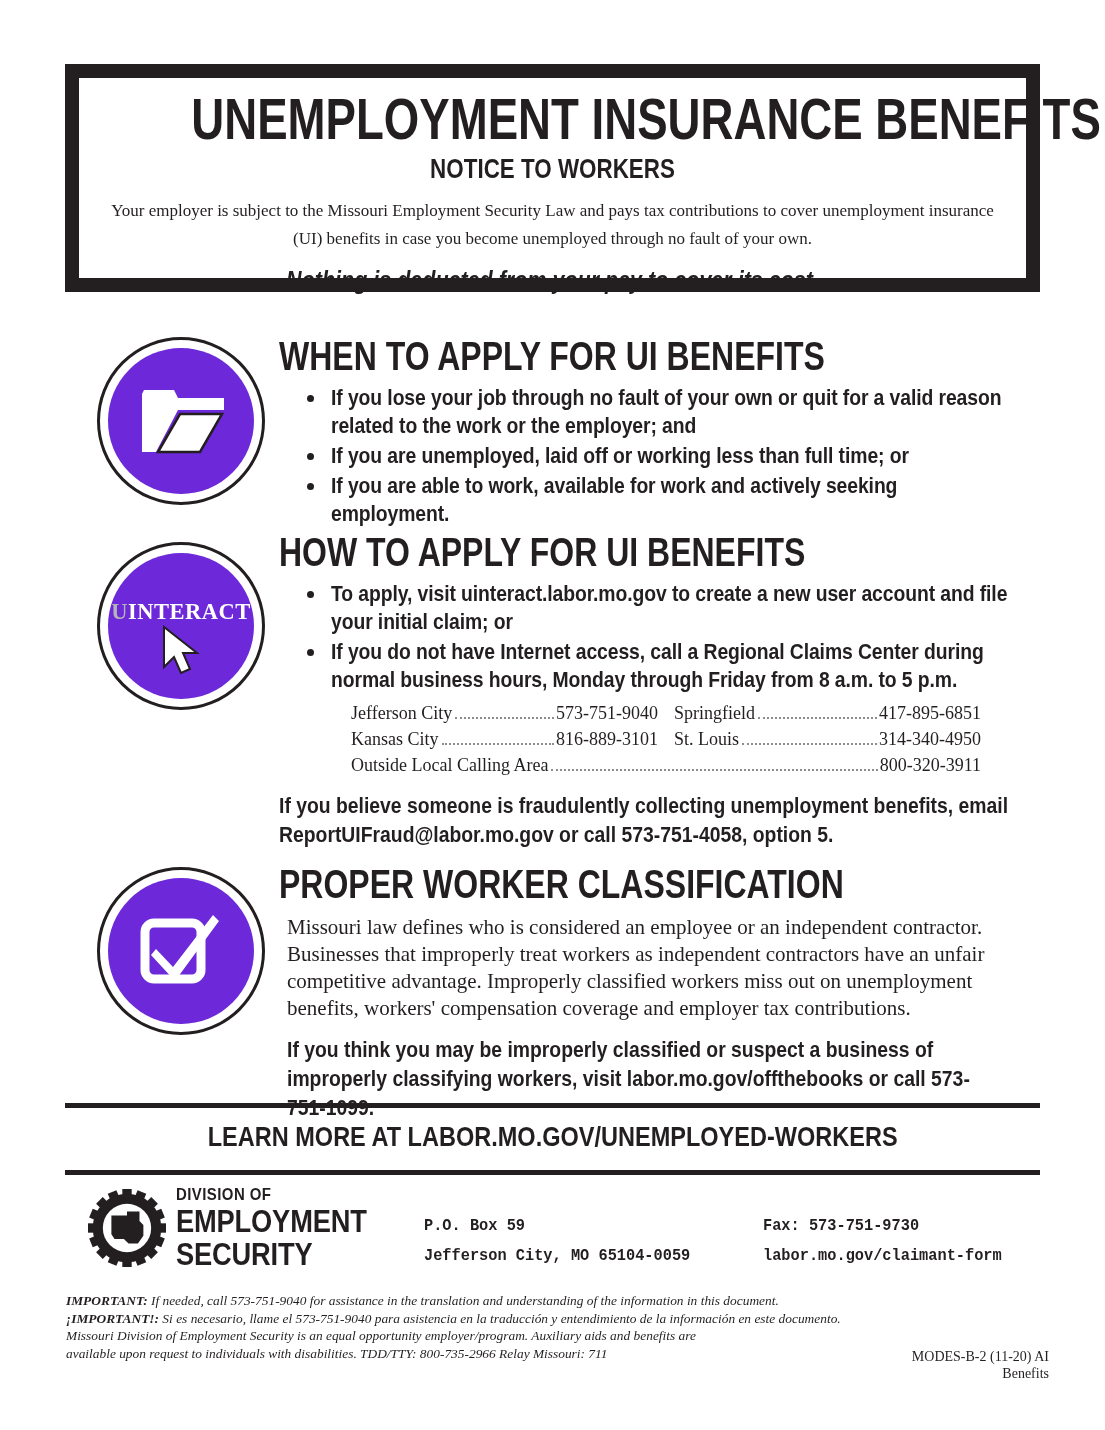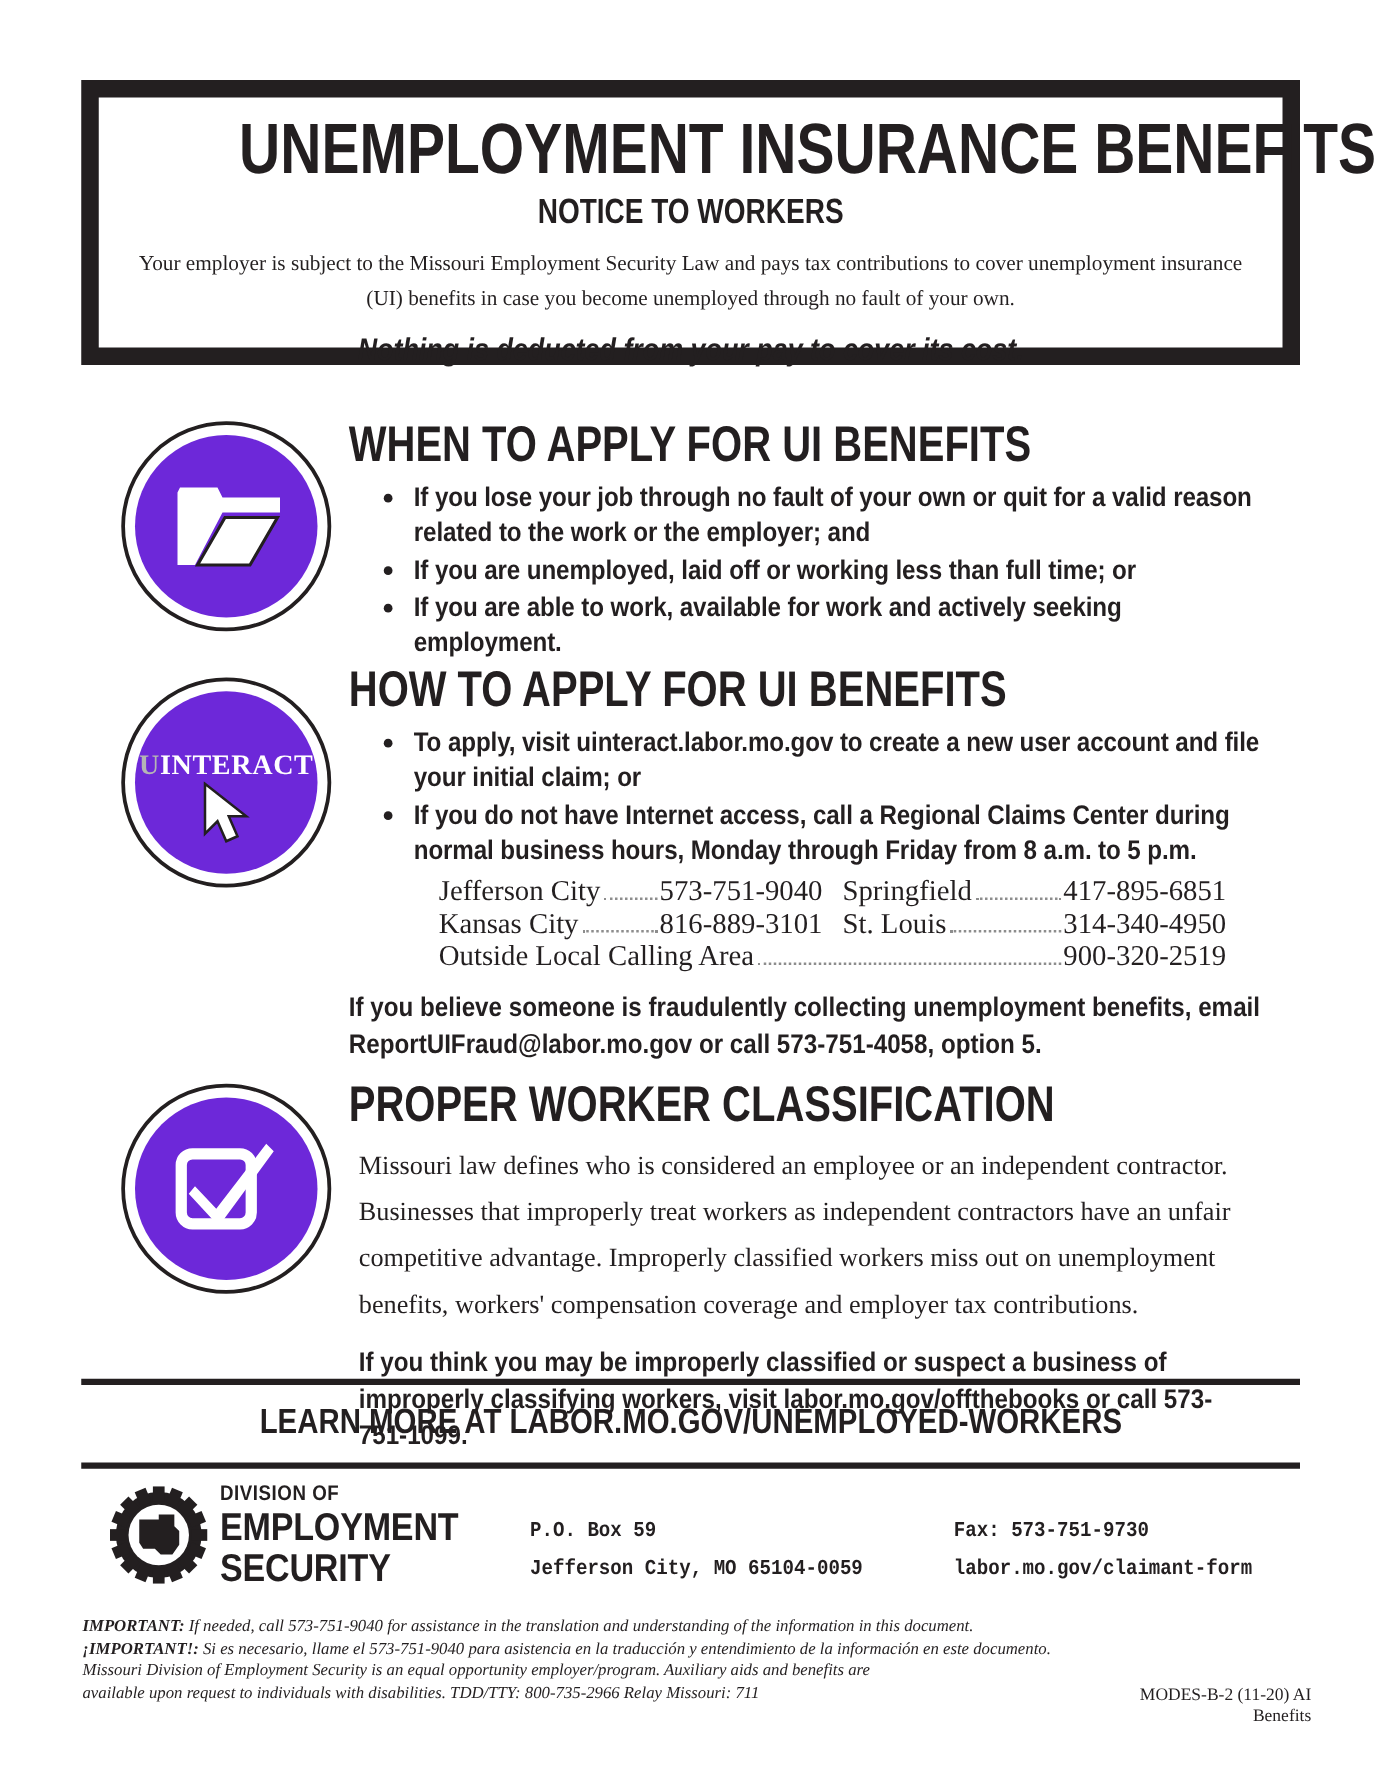--- a/index.html
+++ b/index.html
@@ -182,30 +182,30 @@
   .bold-para .txt {
     display: block;
     transform: scaleX(0.90);
     transform-origin: left top;
     width: 111%;
   }
 
   .serif-para {
     font-family: "Liberation Serif", serif;
     font-size: 21px;
-    line-height: 37px;
+    line-height: 27px;
     margin: 0;
     color: #231f20;
   }
 
   
   .phone-table {
     margin: 6px 0 0 72px;
     font-family: "Liberation Serif", serif;
-    font-size: 23px;
+    font-size: 18px;
     line-height: 26px;
     width: 630px;
   }
   .phone-row {
     display: flex;
     width: 100%;
   }
   .phone-cell {
     display: flex;
     align-items: baseline;
@@ -395,21 +395,21 @@
         <div class="phone-cell col2">
           <span class="phone-label">St. Louis</span>
           <span class="phone-dots"></span>
           <span class="phone-num">314-340-4950</span>
         </div>
       </div>
       <div class="phone-row">
         <div class="phone-cell full">
           <span class="phone-label">Outside Local Calling Area</span>
           <span class="phone-dots"></span>
-          <span class="phone-num">900-320-2519</span>
+          <span class="phone-num">800-320-3911</span>
         </div>
       </div>
     </div>
 
     <p class="bold-para" style="margin-top:14px;">
       <span class="txt">If you believe someone is fraudulently collecting unemployment benefits, email ReportUIFraud@labor.mo.gov or call 573-751-4058, option 5.</span>
     </p>
   </div>
 
   <div class="section" style="top:862px; left:279px; width:730px;">

